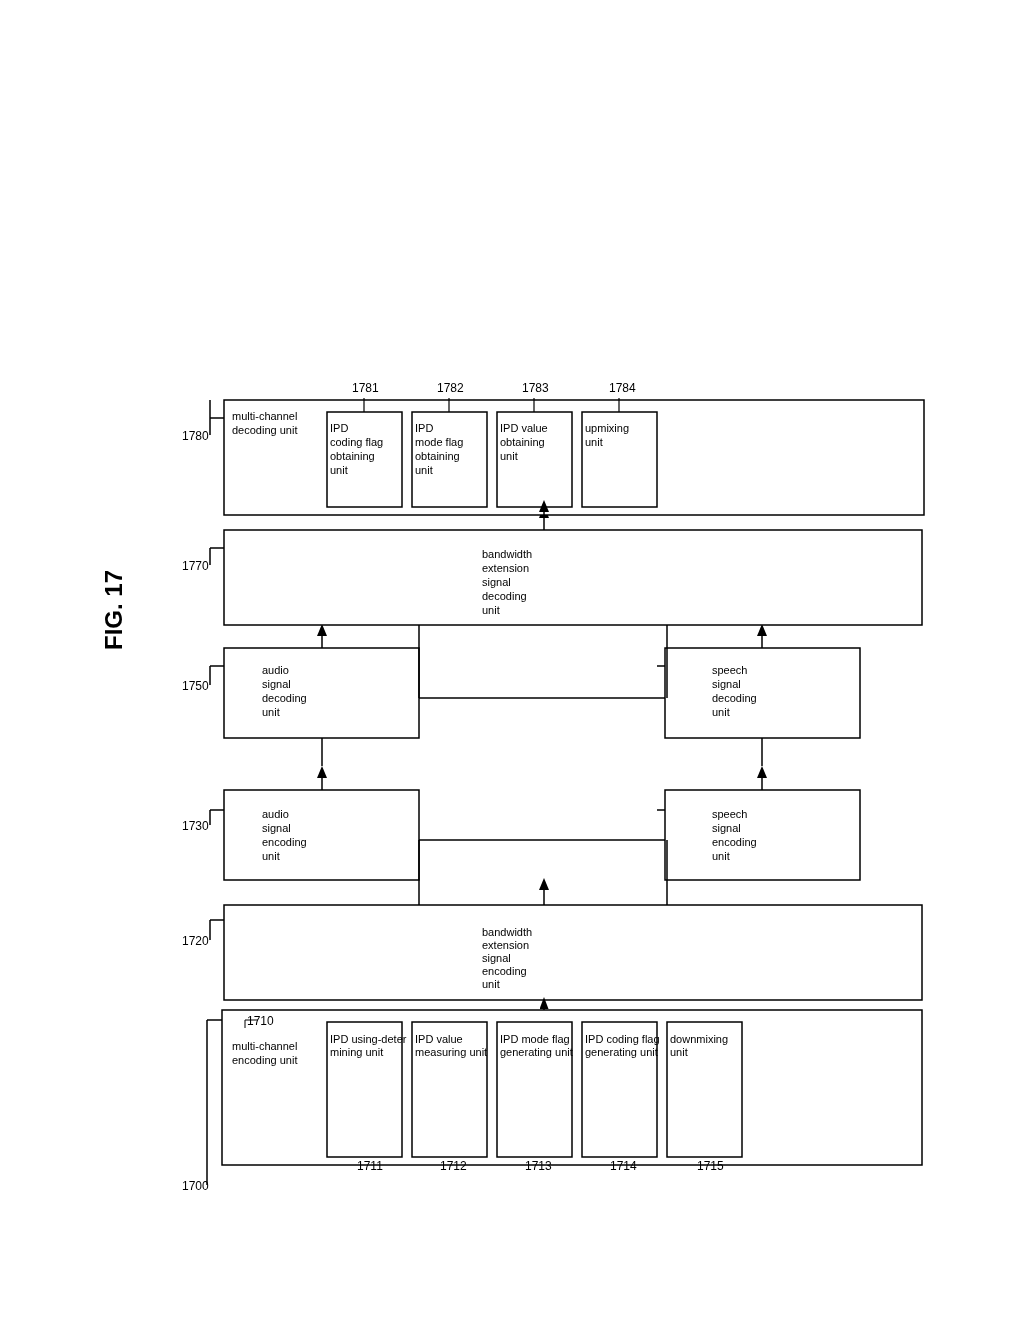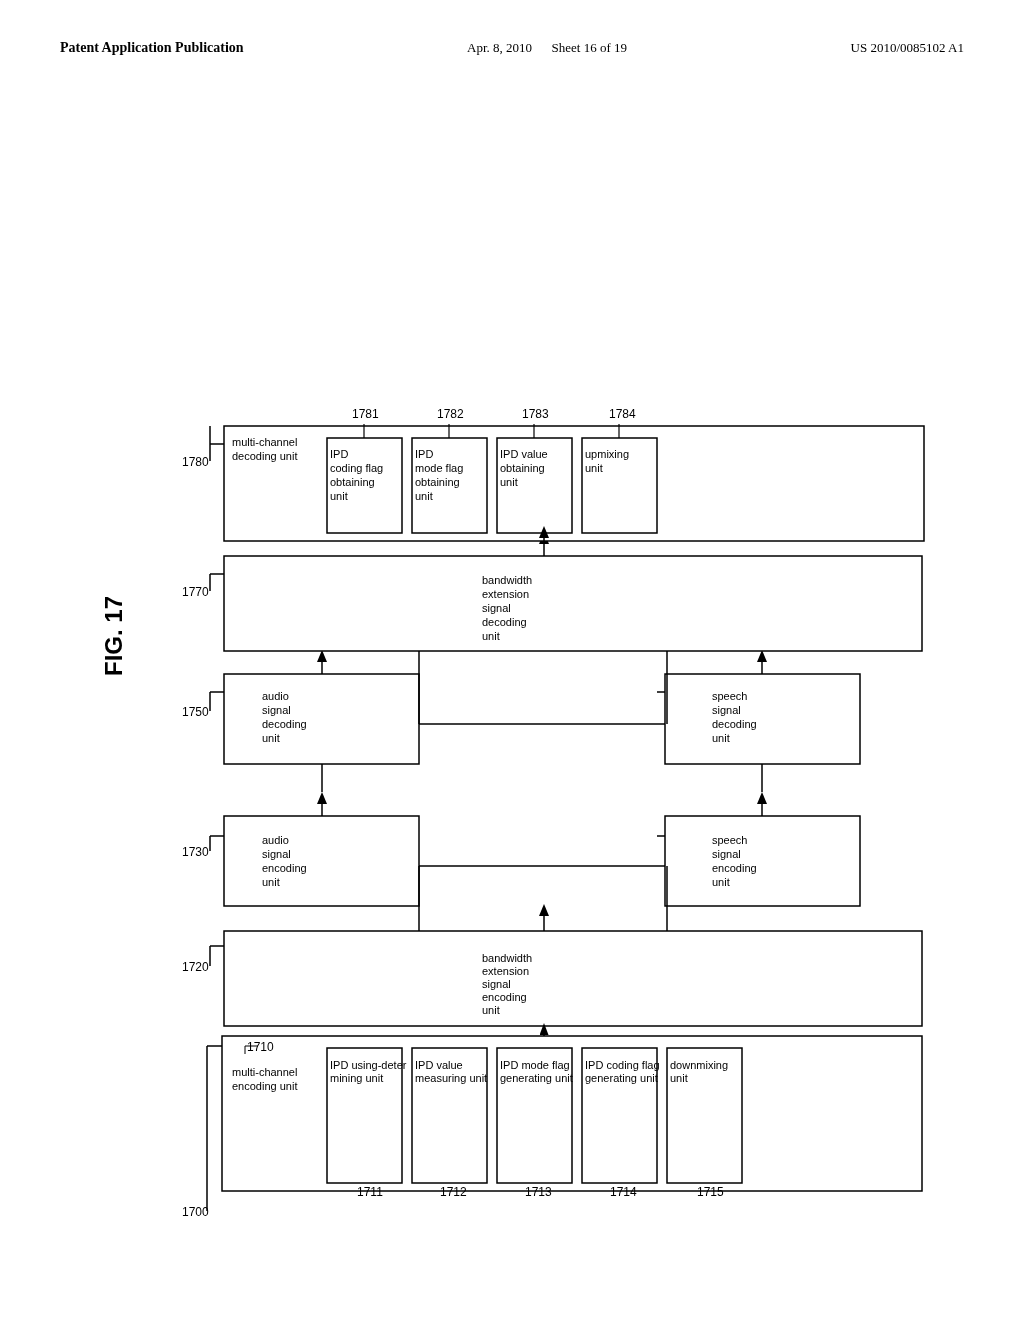--- a/index.html
+++ b/index.html
@@ -79,29 +79,20 @@
     text.fig-label-text {
       font-size: 24px;
       font-weight: bold;
       font-family: Arial, sans-serif;
     }
   </style>
 </head>
 <body>
 
 <div class="page">
-  <div class="header">
-    <span class="header-left">Patent Application Publication</span>
-    <span class="header-center">
-      <span>Apr. 8, 2010</span>
-      &nbsp;&nbsp;&nbsp;&nbsp;
-      <span>Sheet 16 of 19</span>
-    </span>
-    <span class="header-right">US 2010/0085102 A1</span>
-  </div>
 
   <div class="diagram-area">
     <svg viewBox="0 0 900 1200" xmlns="http://www.w3.org/2000/svg">
 
       <text x="60" y="560" class="fig-label-text" transform="rotate(-90, 60, 560)" text-anchor="middle">FIG. 17</text>
 
       <text x="120" y="1140" class="ref-num">1700</text>
 
       <line x1="145" y1="1135" x2="145" y2="970" stroke="black" stroke-width="1.5"></line>
       <line x1="145" y1="970" x2="160" y2="970" stroke="black" stroke-width="1.5"></line>

